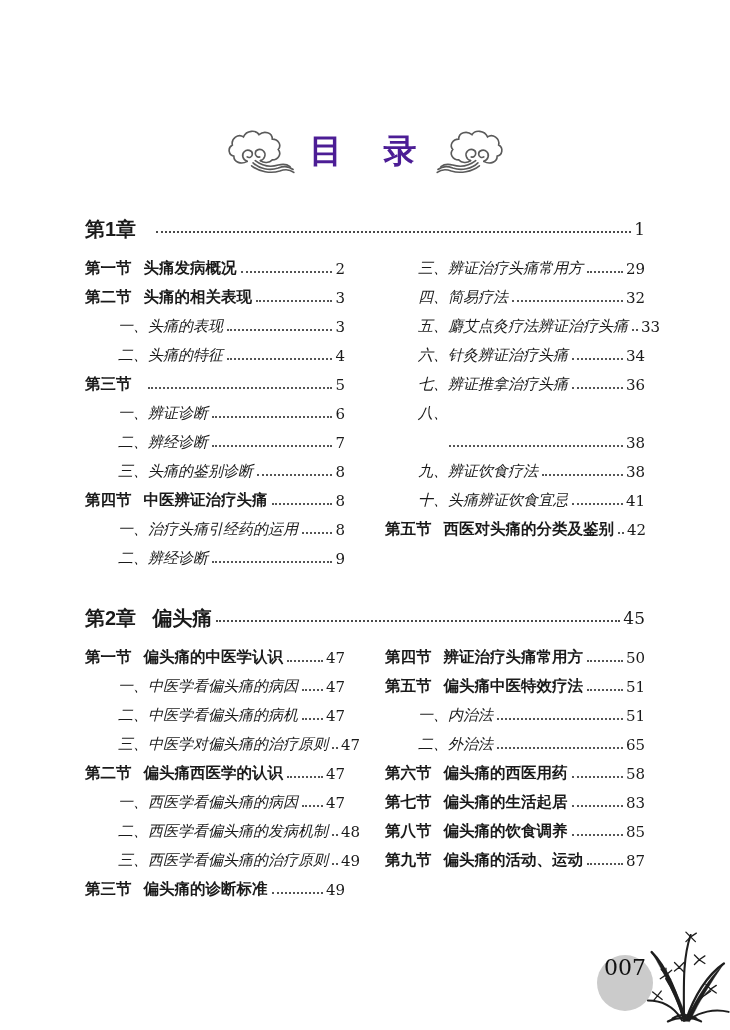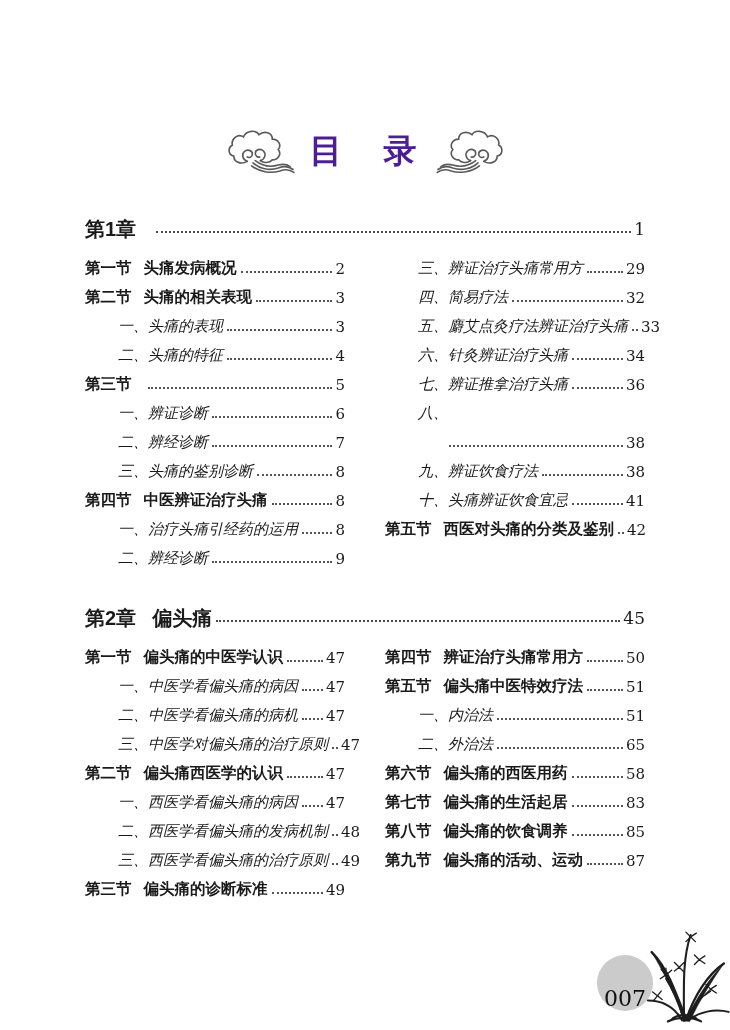--- a/index.html
+++ b/index.html
@@ -48,21 +48,21 @@
 
   .leader{flex:1 1 auto;min-width:6px;height:0;
     border-bottom:2px dotted #555;transform:translateY(3px);margin-left:4px;}
   .ch-head .leader{border-bottom:2px dotted #4a4a4a;}
   .e-page{font-family:"DejaVu Serif",serif;font-style:normal;font-size:15px;
     margin-left:3px;white-space:nowrap;}
 
   
   .page-circle{
     position:absolute;left:597px;top:955px;width:56px;height:56px;
-    border-radius:50%;background:#cbcbcb;display:flex;align-items:flex-end;
+    border-radius:50%;background:#cbcbcb;display:flex;align-items:flex-start;
     justify-content:center;
   }
   .page-circle span{font-family:"DejaVu Serif",serif;font-size:22px;color:#111;}
   .orchid{position:absolute;left:636px;top:916px;width:96px;height:114px;}
   .hidden-defs{position:absolute;width:0;height:0;overflow:hidden;}
 </style>
 </head>
 <body>
 
 <svg class="hidden-defs" xmlns="http://www.w3.org/2000/svg">

